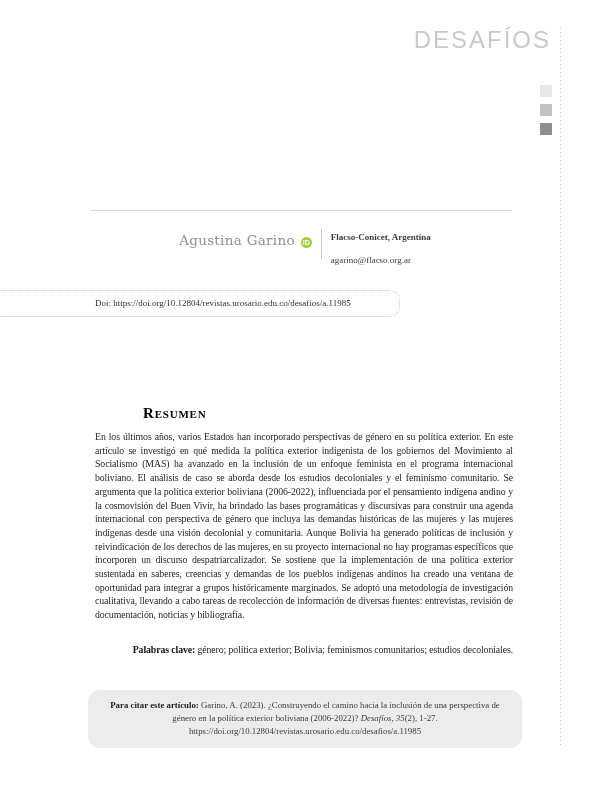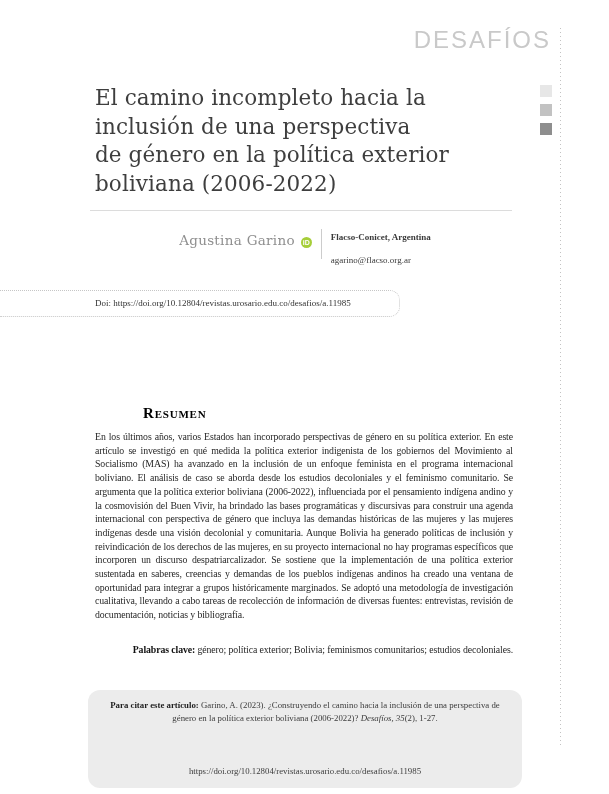--- a/index.html
+++ b/index.html
@@ -85,40 +85,36 @@
   .keywords b{color:#111111;}
 
   
   .cite-box{
     position:absolute;left:88px;top:690px;width:434px;min-height:56px;
     background:#ececec;border-radius:12px;
     box-sizing:border-box;padding:9px 14px 10px;
     text-align:center;font-size:8.8px;line-height:13px;color:#3c3c3c;
   }
   .cite-box b{color:#1d1d1d;}
-  .cite-url{display:block;cursor:pointer;margin-top:40px;}
+  .cite-url{display:block;cursor:pointer;}
   .cite-journal{font-style:italic;}
 </style>
 </head>
 <body>
 
 <div id="page">
 
   <div class="logo" style="color: rgb(201, 201, 201);">DESAFÍOS</div>
 
   <div class="vdots"></div>
 
   <div class="sq sq1" style="background: rgb(231, 231, 231);"></div>
   <div class="sq sq2" style="background: rgb(194, 194, 194);"></div>
   <div class="sq sq3" style="background: rgb(142, 142, 142);"></div>
 
-  <h1 class="title" style="margin:0;font-weight:normal;">El camino incompleto hacia la
-inclusión de una perspectiva
-de género en la política exterior
-boliviana (2006-2022)</h1>
 
   <div class="title-rule"></div>
 
   <div class="author-row">
     <div class="author-name-wrap">
       <span class="author-name">Agustina Garino</span>
       <span class="orcid" style="background: rgb(166, 206, 57);">iD</span>
     </div>
     <div class="author-divider"></div>
     <div class="affil-block">

